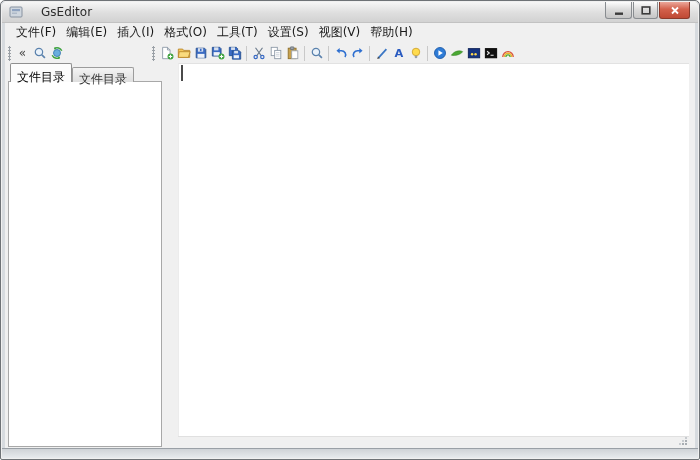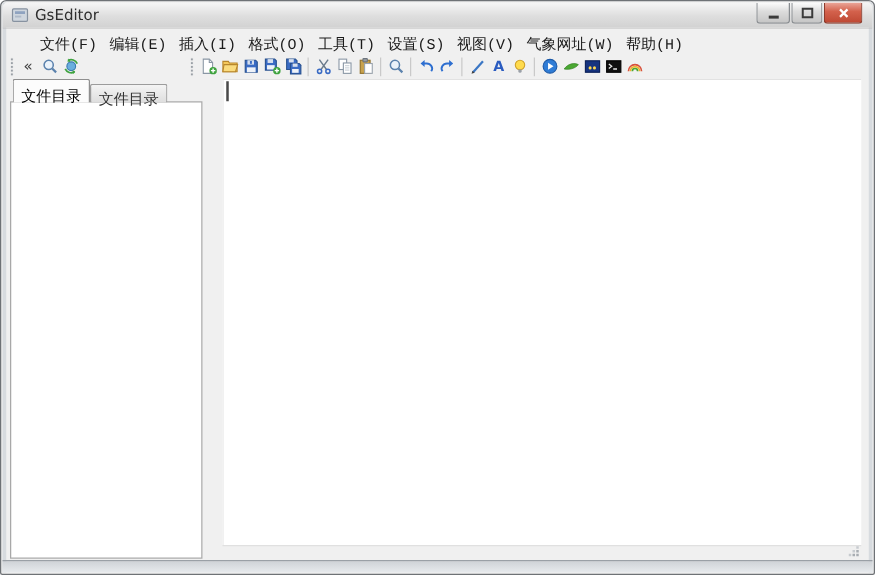--- a/index.html
+++ b/index.html
@@ -10,32 +10,32 @@
   .frame-side { position:absolute; top:1px; bottom:1px; width:3px; background:#d7dbdf; z-index:0; }
   .frame-side.left { left:1px; } .frame-side.right { right:1px; }
   .frame-bottom { position:absolute; left:1px; right:1px; bottom:1px; height:10px;
                   background:linear-gradient(#cfd3d7,#e7eaed); border-top:1px solid #9aa0a6; z-index:5; }
 
   
   .titlebar { position:absolute; left:1px; right:1px; top:1px; height:21px;
               background:linear-gradient(#f6f6f6,#dedede 55%,#d2d2d2);
               border-radius:4px 4px 0 0; border-bottom:1px solid #c2c2c2;
               display:flex; align-items:center; padding-left:7px; z-index:10; }
-  .title-text { font-size:12px; color:#2d2d2d; margin-left:5px; }
+  .title-text { font-size:12px; color:#2d2d2d; margin-left:18px; }
   .win-controls { position:absolute; right:8px; top:0; display:flex; }
   .wbtn { height:17px; border:1px solid #888c90; border-top:none;
           border-radius:0 0 3px 3px; margin-left:1px;
           display:flex; align-items:center; justify-content:center;
           background:linear-gradient(#fdfdfd,#dcdcdc 45%,#c6c6c6); }
   .wbtn.min { width:27px; } .wbtn.max { width:25px; }
   .wbtn.close { width:31px; background:linear-gradient(#eba79a,#d3614c 45%,#bf4934); border-color:#8c3a2b; }
 
   
-  .menubar { position:absolute; left:20px; right:4px; top:24px; height:18px;
-             display:flex; align-items:flex-start; padding-left:6px; z-index:6;font-family:Liberation Mono, monospace; }
+  .menubar { position:absolute; left:4px; right:4px; top:24px; height:18px;
+             display:flex; align-items:flex-end; padding-left:6px; z-index:6; }
   .menu-item { font-size:12px; color:#1a1a1a; padding:2px 5px; white-space:nowrap; cursor:default; }
 
   
   .toolbar-row { position:absolute; left:4px; right:4px; top:42px; height:20px;
                  display:flex; align-items:center; z-index:6; }
   .grip { width:5px; height:15px; margin:0 2px;
           background-image:radial-gradient(circle, #9aa0a6 1px, transparent 1.2px);
           background-size:3px 3px; background-position:center; background-repeat:repeat-y; }
   .tb { width:17px; height:18px; display:flex; align-items:center; justify-content:center; }
   .tb svg { display:block; }
@@ -103,21 +103,20 @@
   </div>
 
   <div class="menubar">
     <span class="menu-item">文件(F)</span>
     <span class="menu-item">编辑(E)</span>
     <span class="menu-item">插入(I)</span>
     <span class="menu-item">格式(O)</span>
     <span class="menu-item">工具(T)</span>
     <span class="menu-item">设置(S)</span>
     <span class="menu-item">视图(V)</span>
-    <span class="menu-item">气象网址(W)</span>
     <span class="menu-item">帮助(H)</span>
   </div>
 
   <div class="toolbar-row">
     <span class="grip"></span>
 
     <span class="tb">
       <span class="glyph-btn">«</span>
     </span>
     <span class="tb">

